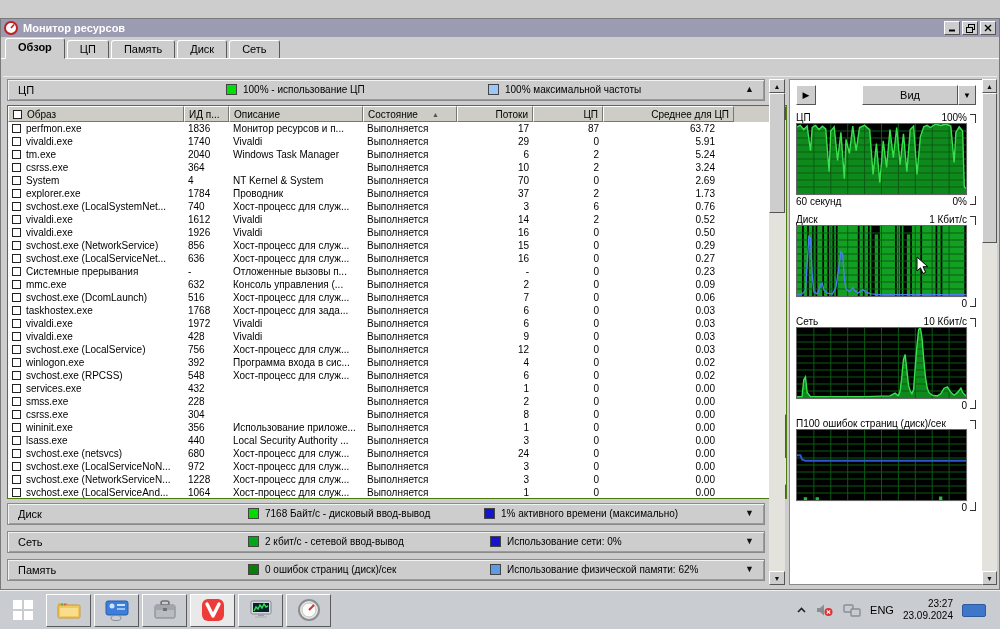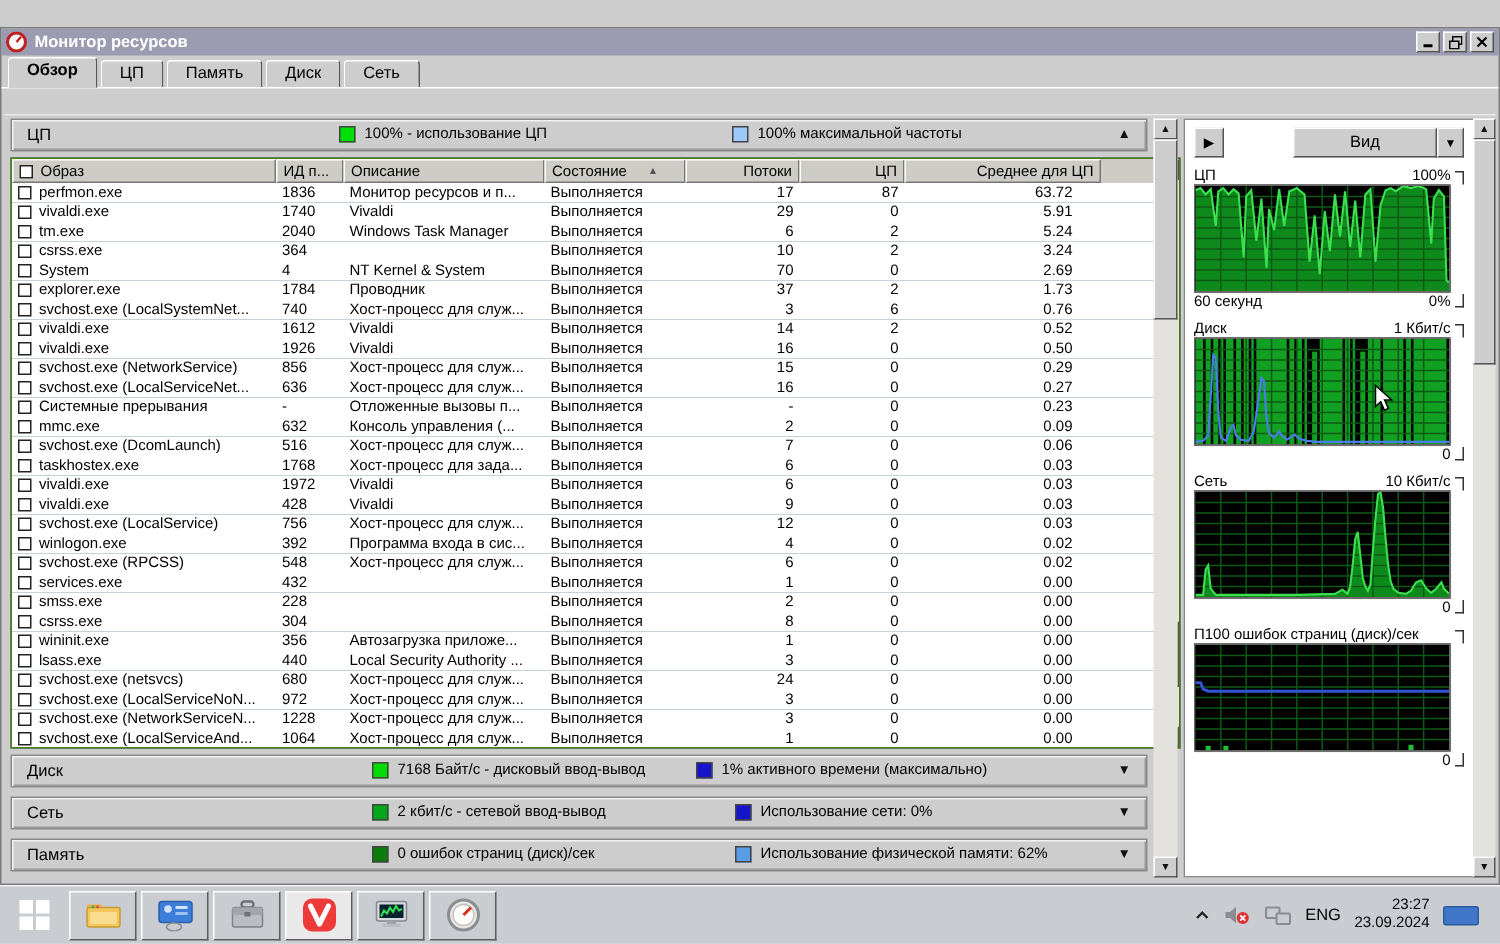--- a/index.html
+++ b/index.html
@@ -461,21 +461,21 @@
     <span class="cell num">0</span>
     <span class="cell num">0.00</span>
   </div>
 
   <div class="prow">
     <span class="cell imgcell">
                   <span class="chk"></span>
                   <span>wininit.exe</span>
                 </span>
     <span class="cell">356</span>
-    <span class="cell">Автозагрузка приложе...</span>
+    <span class="cell">Использование приложе...</span>
     <span class="cell">Выполняется</span>
     <span class="cell num">1</span>
     <span class="cell num">0</span>
     <span class="cell num">0.00</span>
   </div>
 
   <div class="prow">
     <span class="cell imgcell">
                   <span class="chk"></span>
                   <span>lsass.exe</span>
@@ -547,21 +547,21 @@
             <span class="vs-btn" style="bottom:0;">▼</span>
           </div>
         </div>
 
         <div class="section-bar" style="top:424px;">
           <span class="sb-label">Диск</span>
           <span class="sb-leg" style="left:240px;">
               <span class="leg-box" style="background:#00dc00;"></span>
               <span>7168 Байт/с - дисковый ввод-вывод</span>
             </span>
-          <span class="sb-leg" style="left:456px;align-items:center;">
+          <span class="sb-leg" style="left:476px;align-items:center;">
               <span class="leg-box" style="background:#1515cc;"></span>
               <span>1% активного времени (максимально)</span>
             </span>
           <span class="sb-arrow">▼</span>
         </div>
         <div class="section-bar" style="top:452px;">
           <span class="sb-label">Сеть</span>
           <span class="sb-leg" style="left:240px;">
               <span class="leg-box" style="background:#00a818;"></span>
               <span>2 кбит/с - сетевой ввод-вывод</span>

